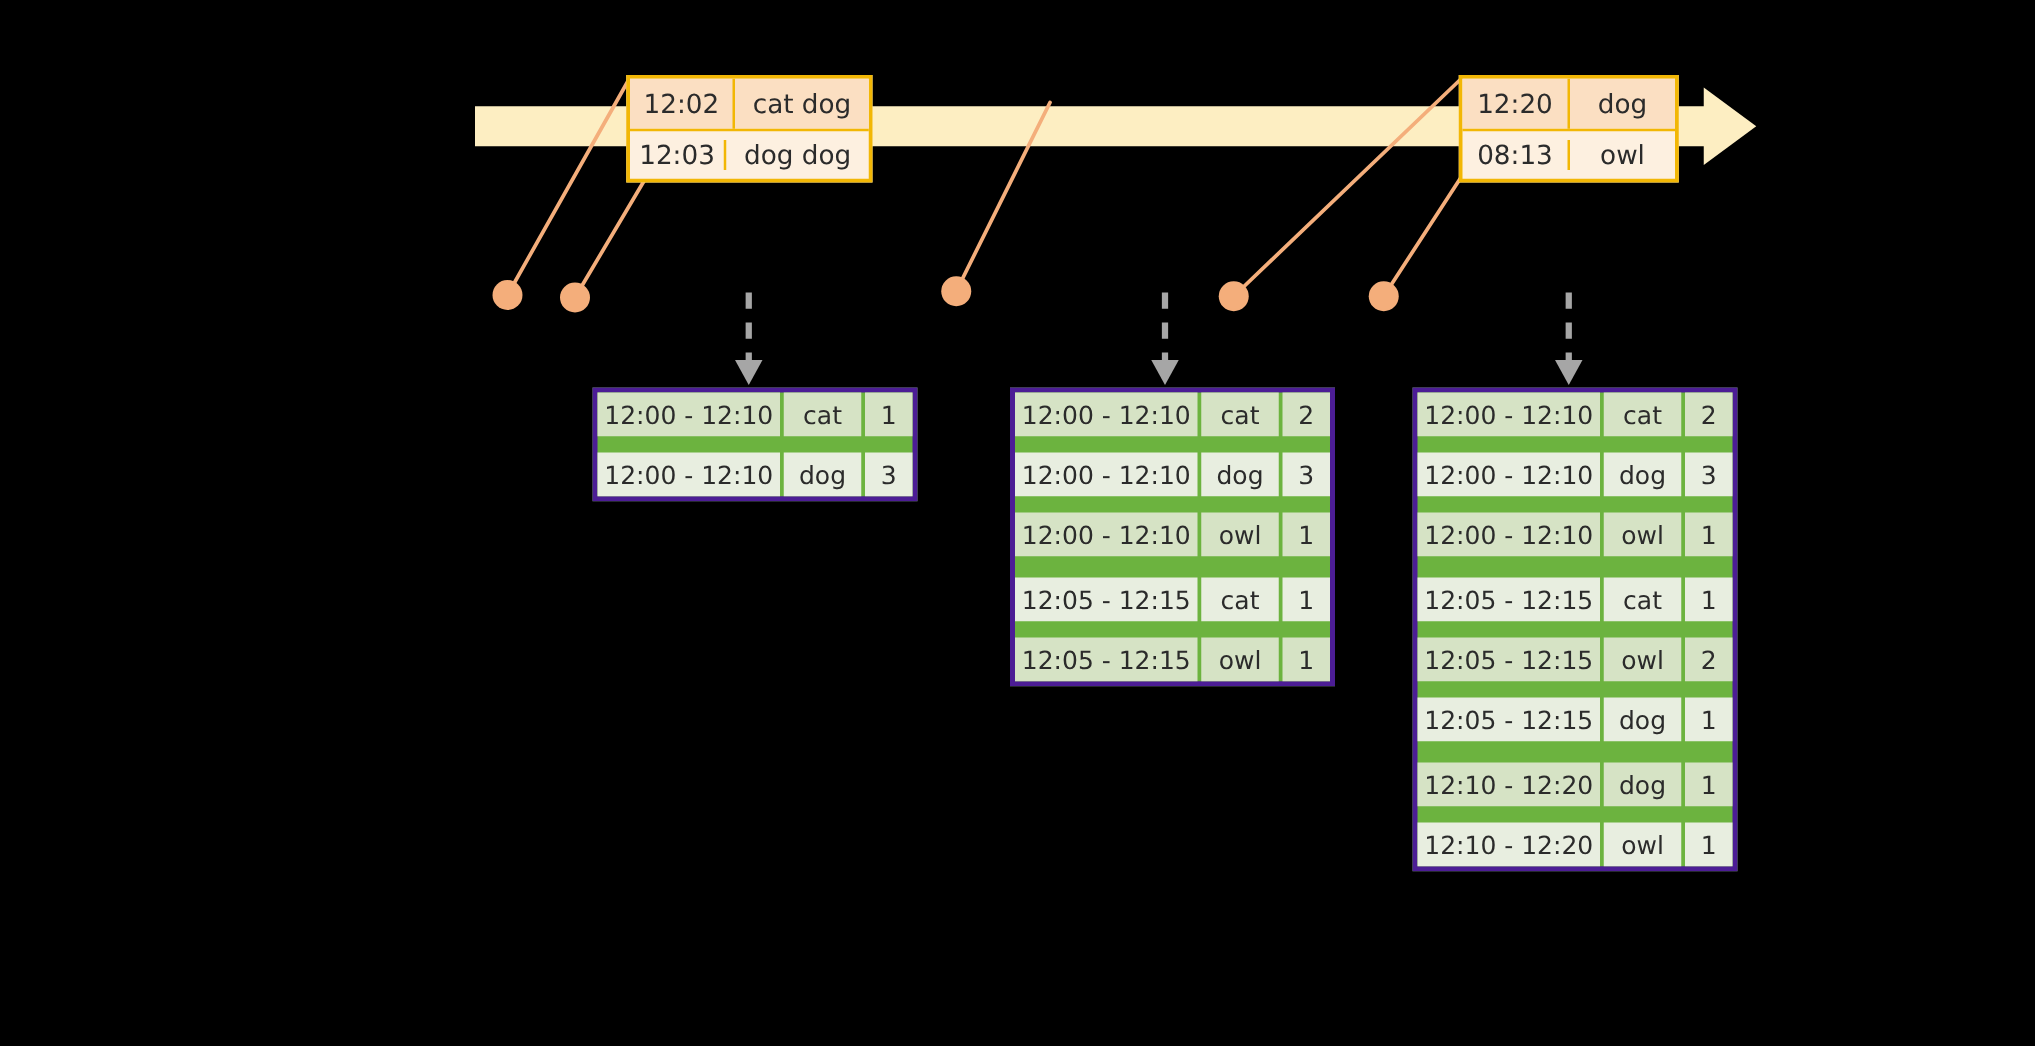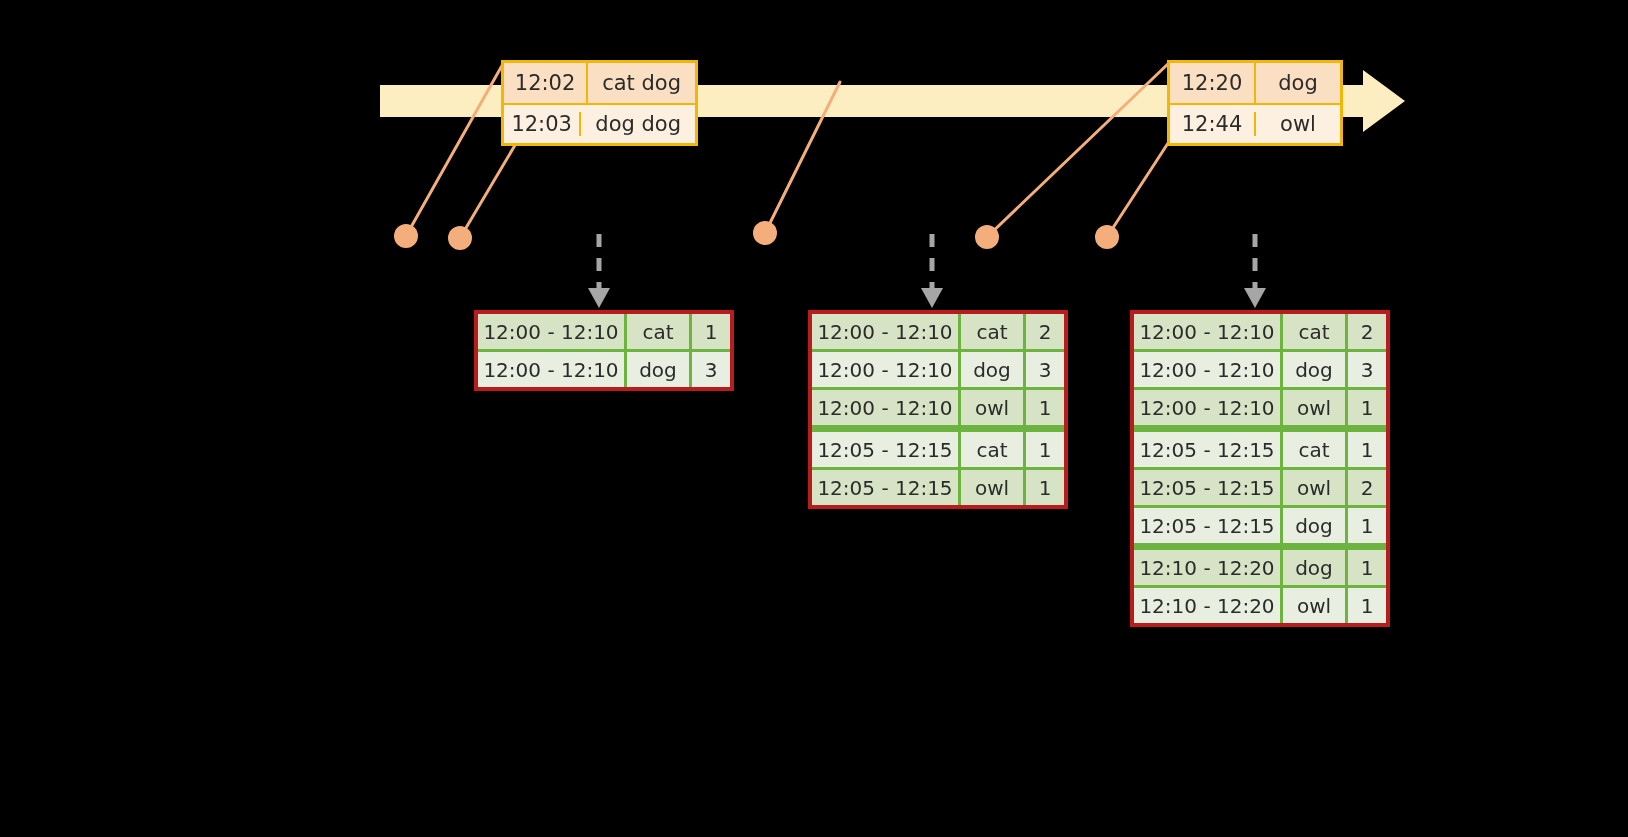--- a/index.html
+++ b/index.html
@@ -82,25 +82,25 @@
     position: absolute;
     left: 0; top: 0;
     width: 1628px; height: 837px;
     z-index: 3;
     pointer-events: none;
   }
 
   
   .result-table {
     position: absolute;
-    border: 4px solid #b91c1c;
+    border: 4px solid #4c1d95;
     background: #6cb33f;
     display: flex;
     flex-direction: column;
-    gap: 3px;
+    gap: 13px;
     z-index: 5;
   }
   .res-row {
     display: flex;
     height: 35px;
     gap: 3px;
   }
   .res-cell {
     display: flex;
     align-items: center;
@@ -160,21 +160,21 @@
         <div class="event-time">12:03</div>
         <div class="event-words">dog dog</div>
       </div>
     </div>
   <div class="event-box" id="event-box-3">
       <div class="event-row shaded">
         <div class="event-time">12:20</div>
         <div class="event-words">dog</div>
       </div>
       <div class="event-row">
-        <div class="event-time">12:44</div>
+        <div class="event-time">08:13</div>
         <div class="event-words">owl</div>
       </div>
     </div>
 
   <div class="result-table" id="table-1">
       <div class="res-row alt">
         <div class="res-cell res-window">12:00 - 12:10</div>
         <div class="res-cell res-word">cat</div>
         <div class="res-cell res-count">1</div>
       </div>

